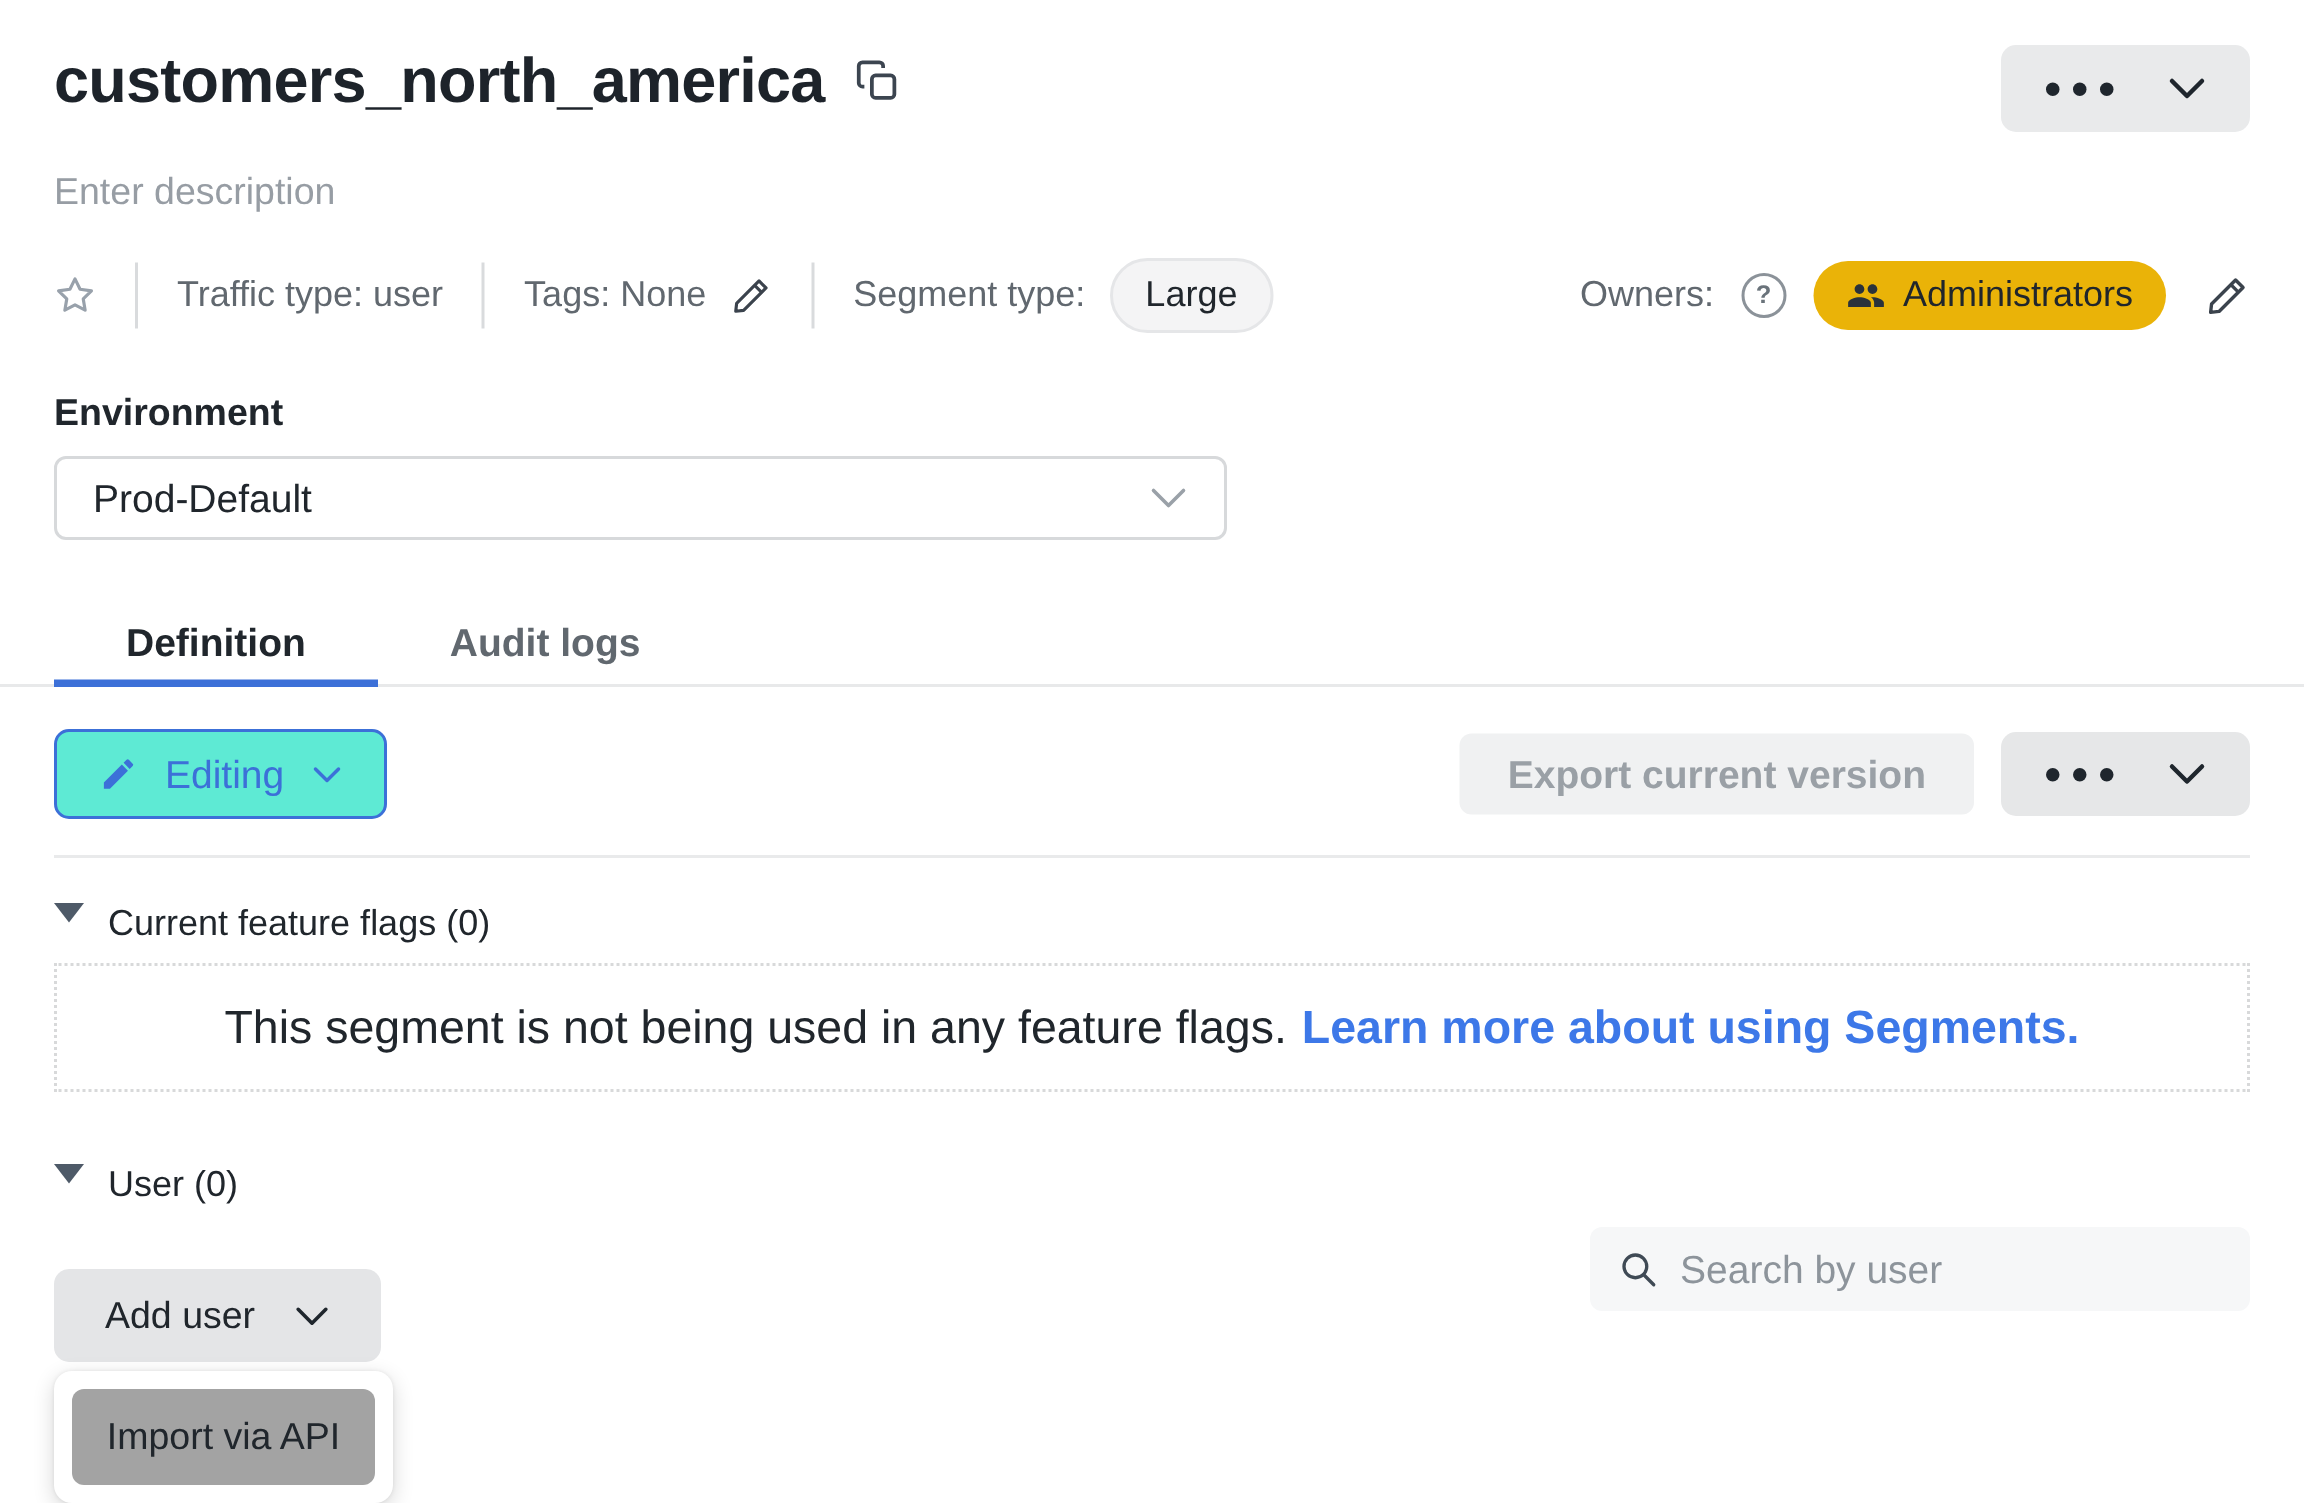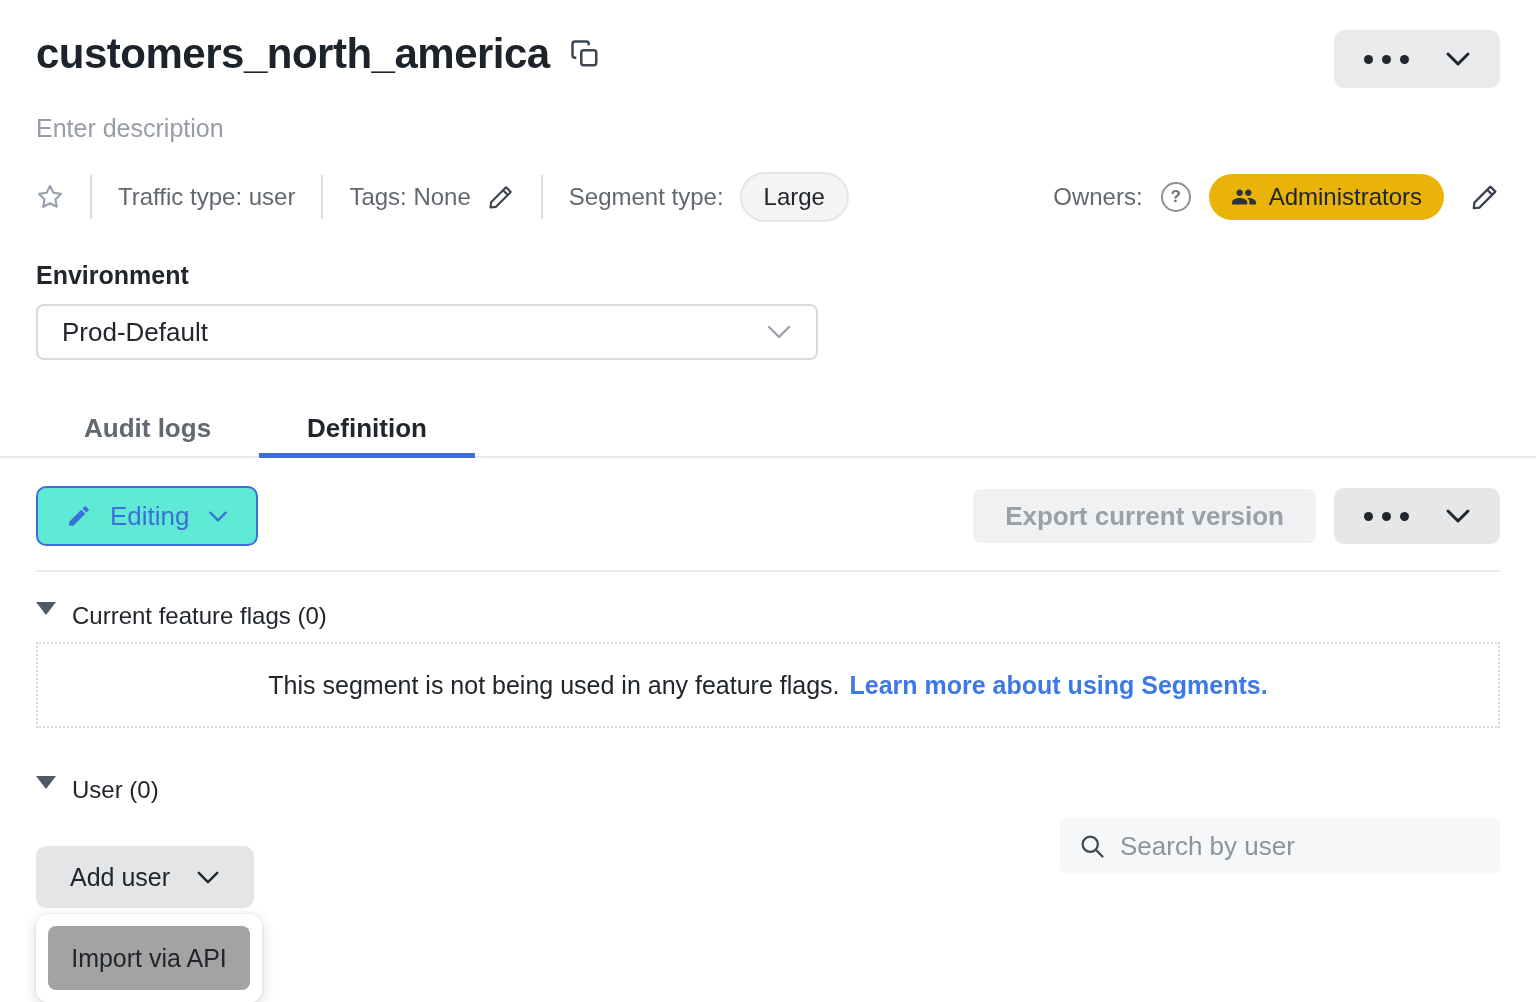--- a/index.html
+++ b/index.html
@@ -88,21 +88,21 @@
   .section-head{
     margin-top:30px;display:flex;align-items:flex-start;gap:16px;
     font-size:24px;color:var(--ink);cursor:pointer;width:max-content;
   }
   .caret{
     width:0;height:0;border-left:10px solid transparent;border-right:10px solid transparent;
     border-top:13px solid #4e5a68;flex:none;
   }
   .dotted{
     margin-top:12px;border:2px dotted #d8d9da;height:86px;
-    display:flex;align-items:center;justify-content:center;gap:10px;font-size:25px;
+    display:flex;align-items:center;justify-content:center;gap:10px;font-size:31px;
   }
   .dotted a{color:var(--link);font-weight:700;text-decoration:none;cursor:pointer}
 
   .user-head{margin-top:48px}
   .controls{margin-top:14px;display:flex;align-items:flex-start;justify-content:space-between}
   .btn-add{
     height:62px;padding:0 34px;border:none;border-radius:10px;background:#e4e5e7;
     display:flex;align-items:center;gap:26px;font-size:25px;color:var(--ink);
     cursor:pointer;font-family:inherit;margin-top:28px;
   }
@@ -201,22 +201,22 @@
       <span>Prod-Default</span>
       <span class="icon">
         <svg width="26" height="16" viewBox="0 0 26 16" fill="none" stroke="#9aa1a8" stroke-width="2.4" stroke-linecap="round" stroke-linejoin="round">
             <path d="M3 3l10 10L23 3"></path>
           </svg>
       </span>
     </div>
   </div>
 
   <div class="tabs">
+    <div class="tab active">Definition</div>
     <div class="tab">Audit logs</div>
-    <div class="tab active">Definition</div>
   </div>
 
   <div class="toolbar">
     <button class="btn-editing">
       <span class="icon">
         <svg width="26" height="26" viewBox="0 0 24 24" fill="#3c70d8">
           <path d="M3 17.25V21h3.75L17.81 9.94l-3.75-3.75L3 17.25zM20.71 7.04a.996.996 0 0 0 0-1.41l-2.34-2.34a.996.996 0 0 0-1.41 0l-1.83 1.83 3.75 3.75 1.83-1.83z"></path>
         </svg>
       </span>
       <span>Editing</span>

